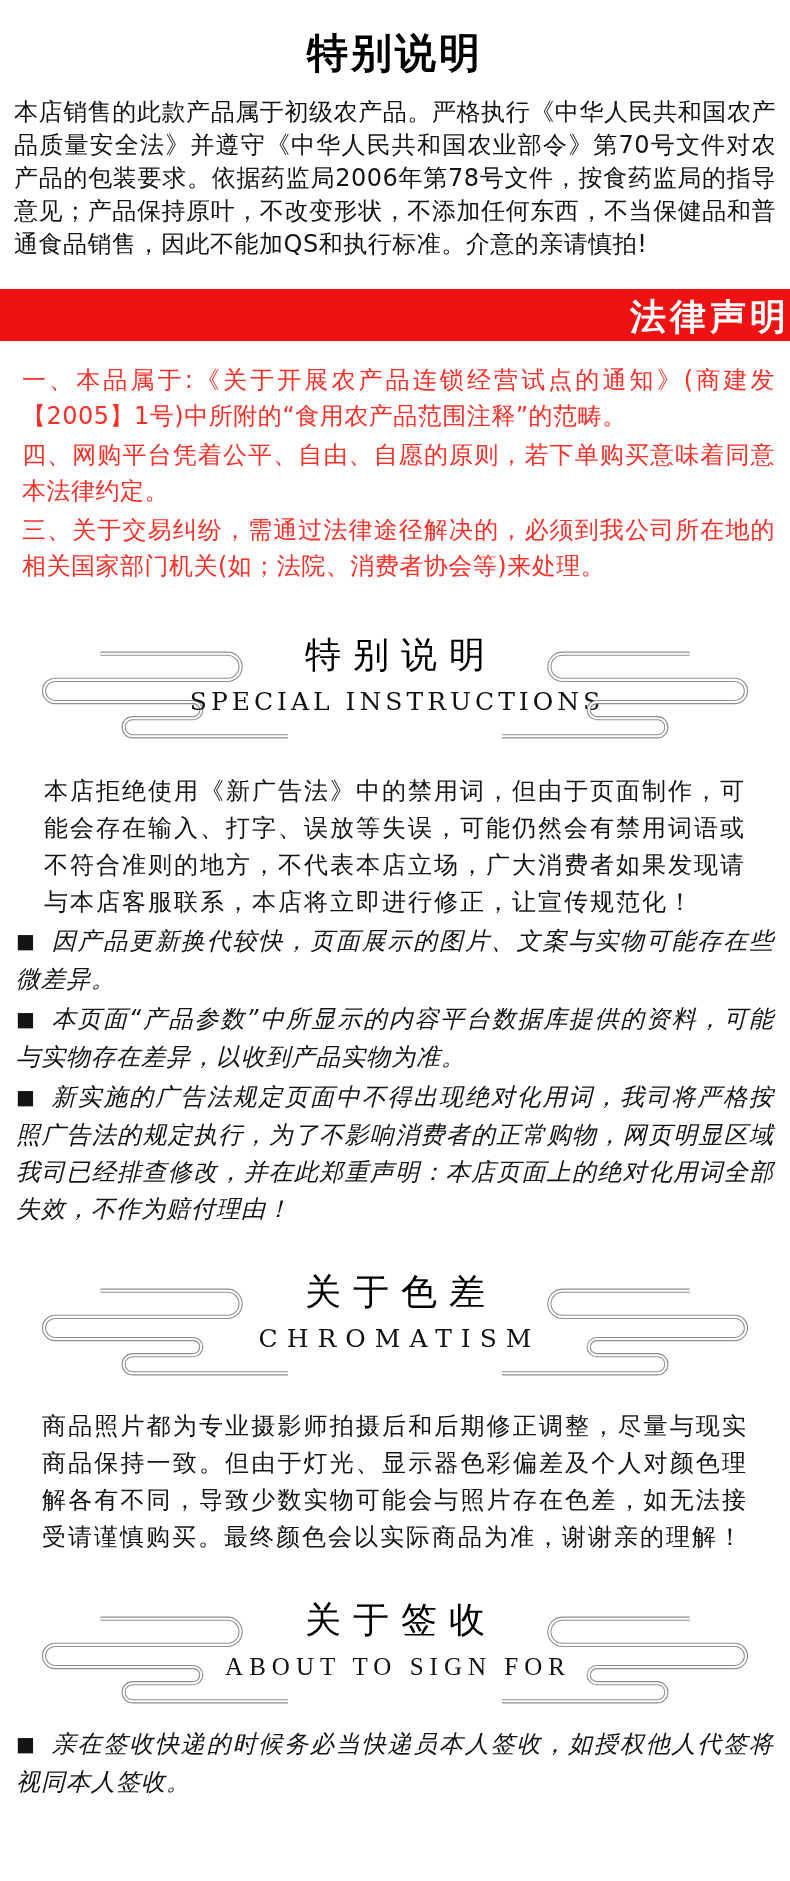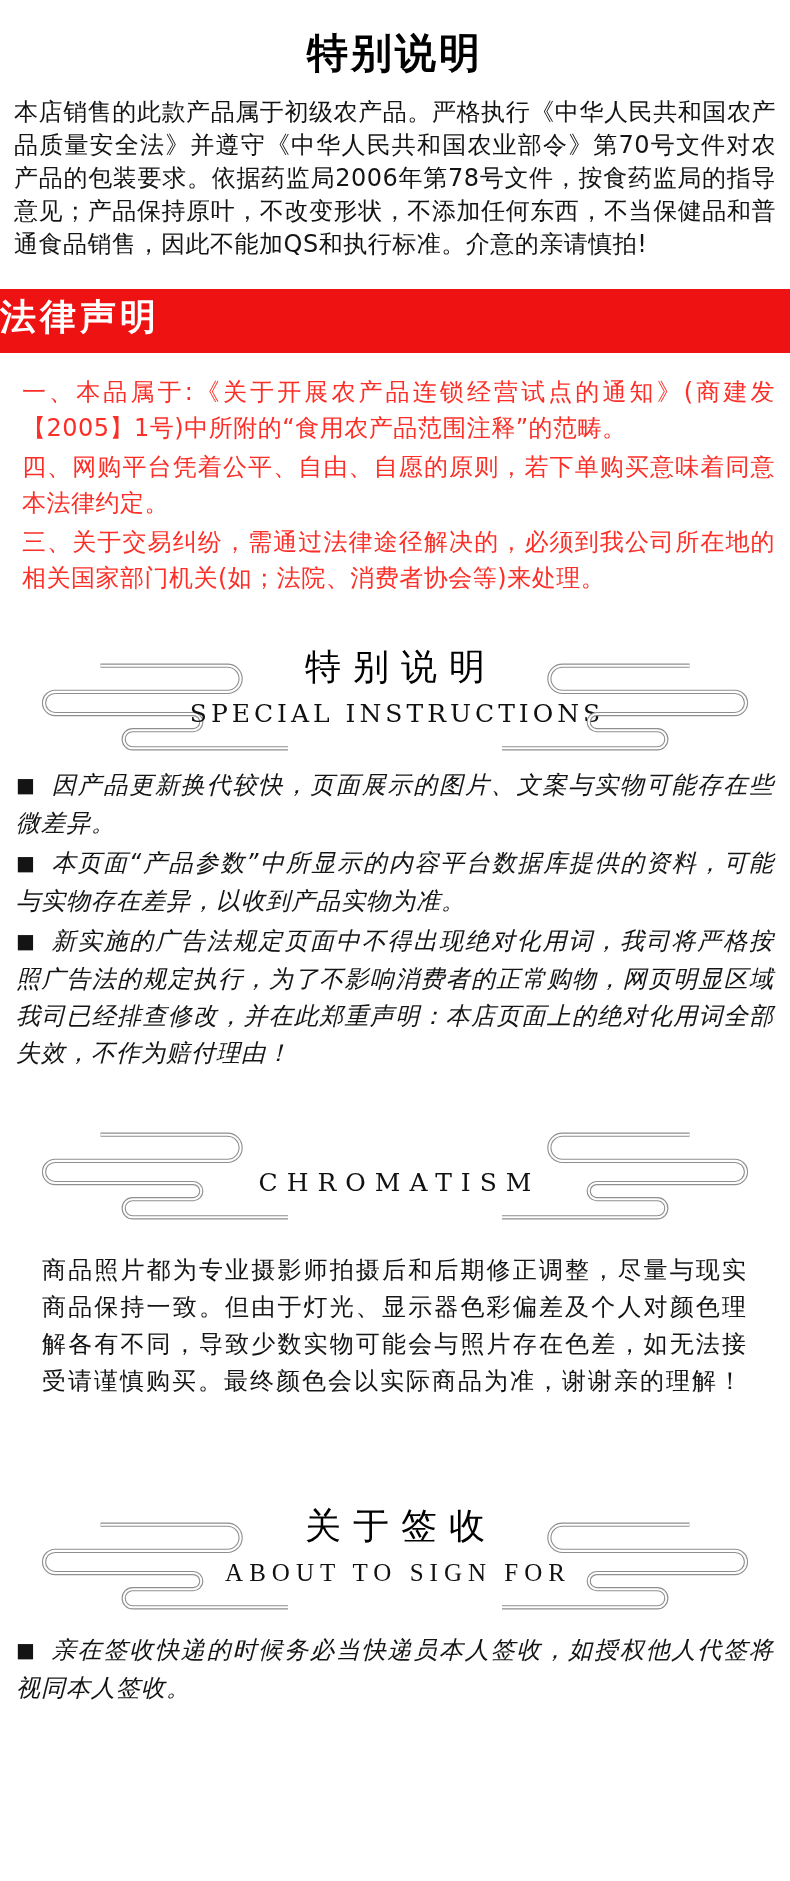--- a/index.html
+++ b/index.html
@@ -12,32 +12,32 @@
   .top-title{
     margin:0;padding-top:26px;text-align:center;
     font-size:41px;font-weight:700;letter-spacing:3px;color:#000;
   }
   .top-para{
     margin:15px 14px 14px;font-size:24px;line-height:33px;
     text-align:justify;letter-spacing:0.5px;
   }
   
   .red-banner{
-    margin-top:28px;height:64px;background:var(--banner-red,#ee1212);
-    color:#fff;text-align:left;font-size:36px;font-weight:700;
+    margin-top:28px;height:52px;background:var(--banner-red,#ee1212);
+    color:#fff;text-align:right;font-size:36px;font-weight:700;
     line-height:56px;letter-spacing:4px;
   }
   
   .legal{padding:21px 15px 0 22px;color:var(--legal-red,#fb2f27);font-size:24px;}
   .legal p{margin:0 0 3px;line-height:36px;text-align:justify;letter-spacing:0.5px;}
   
   .fancy{position:relative;height:118px;}
   .f-special{margin-top:51px;}
   .f-chrom{margin-top:44px;}
-  .f-sign{margin-top:106px;}
+  .f-sign{margin-top:44px;}
   .fancy .orn{position:absolute;top:15px;width:250px;height:92px;}
   .fancy .orn.left{left:40px;}
   .fancy .orn.right{right:40px;transform:scaleX(-1);}
   .orn path{fill:none;stroke-linecap:butt;}
   .orn path.outer{stroke:var(--ornament-gray,#8e8e8e);stroke-width:4.2;}
   .orn path.inner{stroke:#ffffff;stroke-width:2;}
   .fancy .cn{
     position:absolute;top:-4px;left:0;right:0;text-align:center;
     font-family:"DejaVu Serif","Liberation Serif",serif;
     font-size:36px;line-height:48px;color:#000;
@@ -88,32 +88,34 @@
       <path class="inner" d="M60,3 H186 a13,13 0 0 1 0,26 H15 a11,11 0 0 0 0,22 H152 a8,8 0 0 1 0,16 H92 a9,9 0 0 0 0,18 H246"></path>
     </svg>
     <div class="cn">特别说明</div>
     <div class="en">SPECIAL INSTRUCTIONS</div>
     <svg class="orn right" viewBox="0 0 248 90" aria-hidden="true">
       <path class="outer" d="M60,3 H186 a13,13 0 0 1 0,26 H15 a11,11 0 0 0 0,22 H152 a8,8 0 0 1 0,16 H92 a9,9 0 0 0 0,18 H246"></path>
       <path class="inner" d="M60,3 H186 a13,13 0 0 1 0,26 H15 a11,11 0 0 0 0,22 H152 a8,8 0 0 1 0,16 H92 a9,9 0 0 0 0,18 H246"></path>
     </svg>
   </div>
 
+  <p class="body-para p-special">本店拒绝使用《新广告法》中的禁用词，但由于页面制作，可能会存在输入、打字、误放等失误，可能仍然会有禁用词语或不符合准则的地方，不代表本店立场，广大消费者如果发现请与本店客服联系，本店将立即进行修正，让宣传规范化！</p>
 
   <div class="bullets b-special">
     <p><span class="sq">■</span><span>因产品更新换代较快，页面展示的图片、文案与实物可能存在些微差异。</span></p>
     <p><span class="sq">■</span><span>本页面“产品参数”中所显示的内容平台数据库提供的资料，可能与实物存在差异，以收到产品实物为准。</span></p>
     <p><span class="sq">■</span><span>新实施的广告法规定页面中不得出现绝对化用词，我司将严格按照广告法的规定执行，为了不影响消费者的正常购物，网页明显区域我司已经排查修改，并在此郑重声明：本店页面上的绝对化用词全部失效，不作为赔付理由！</span></p>
   </div>
 
   <div class="fancy f-chrom">
     <svg class="orn left" viewBox="0 0 248 90" aria-hidden="true">
       <path class="outer" d="M60,3 H186 a13,13 0 0 1 0,26 H15 a11,11 0 0 0 0,22 H152 a8,8 0 0 1 0,16 H92 a9,9 0 0 0 0,18 H246"></path>
       <path class="inner" d="M60,3 H186 a13,13 0 0 1 0,26 H15 a11,11 0 0 0 0,22 H152 a8,8 0 0 1 0,16 H92 a9,9 0 0 0 0,18 H246"></path>
     </svg>
+    <div class="cn">关于色差</div>
     <div class="en">CHROMATISM</div>
     <svg class="orn right" viewBox="0 0 248 90" aria-hidden="true">
       <path class="outer" d="M60,3 H186 a13,13 0 0 1 0,26 H15 a11,11 0 0 0 0,22 H152 a8,8 0 0 1 0,16 H92 a9,9 0 0 0 0,18 H246"></path>
       <path class="inner" d="M60,3 H186 a13,13 0 0 1 0,26 H15 a11,11 0 0 0 0,22 H152 a8,8 0 0 1 0,16 H92 a9,9 0 0 0 0,18 H246"></path>
     </svg>
   </div>
 
   <p class="body-para p-chrom">商品照片都为专业摄影师拍摄后和后期修正调整，尽量与现实商品保持一致。但由于灯光、显示器色彩偏差及个人对颜色理解各有不同，导致少数实物可能会与照片存在色差，如无法接受请谨慎购买。最终颜色会以实际商品为准，谢谢亲的理解！</p>
 
   <div class="fancy f-sign">

